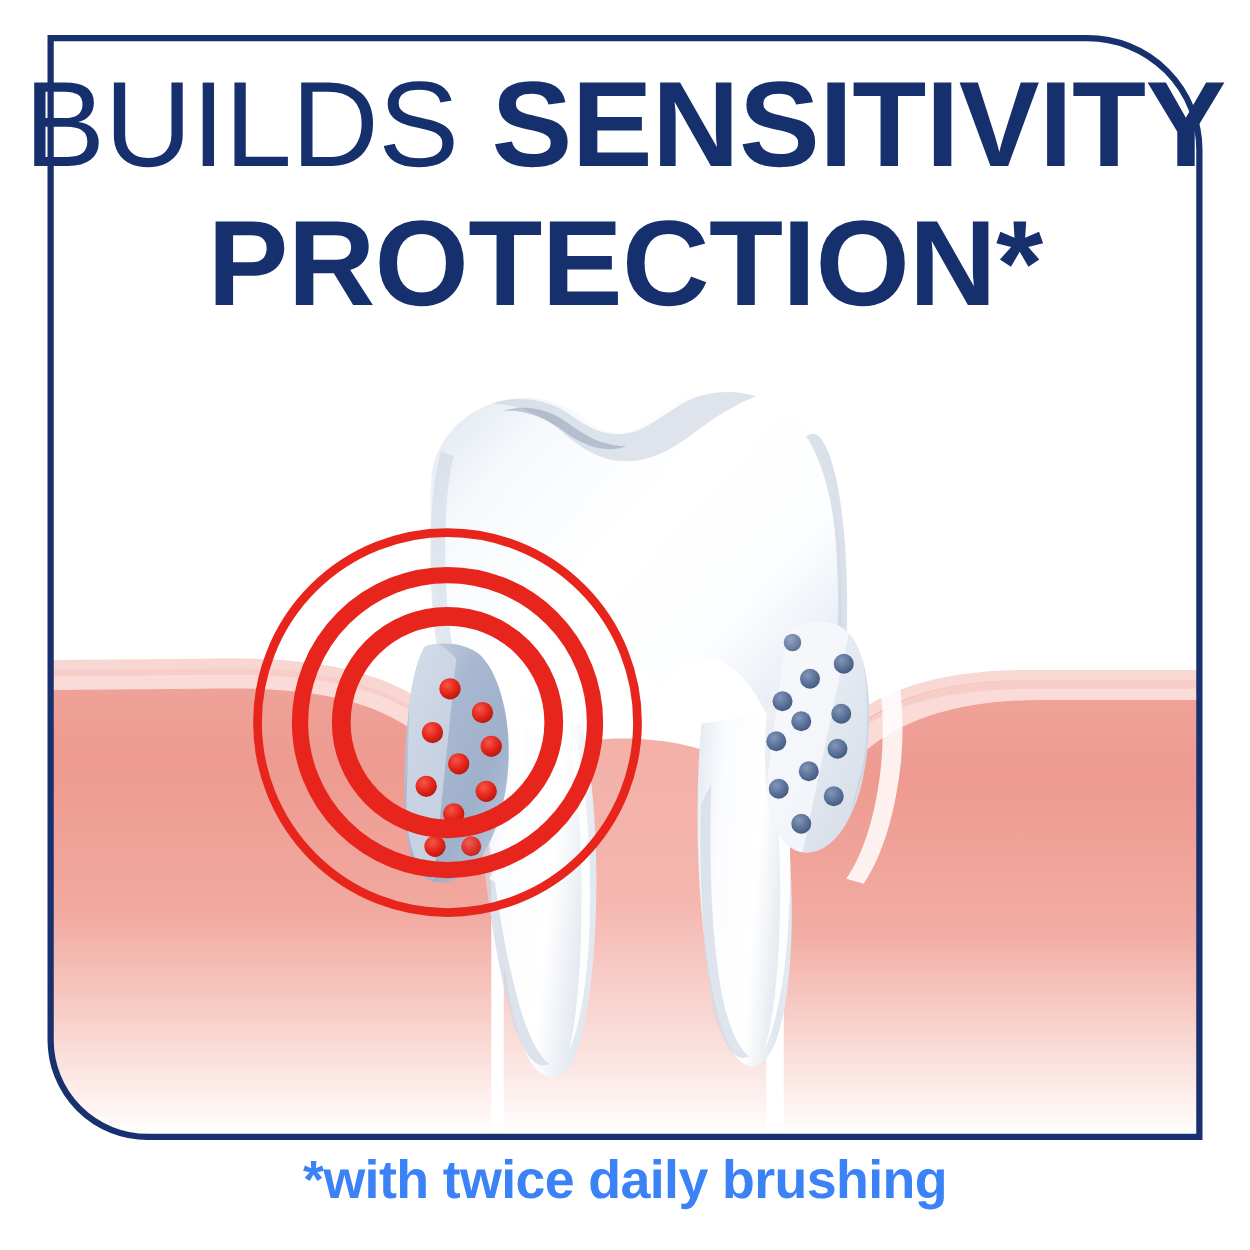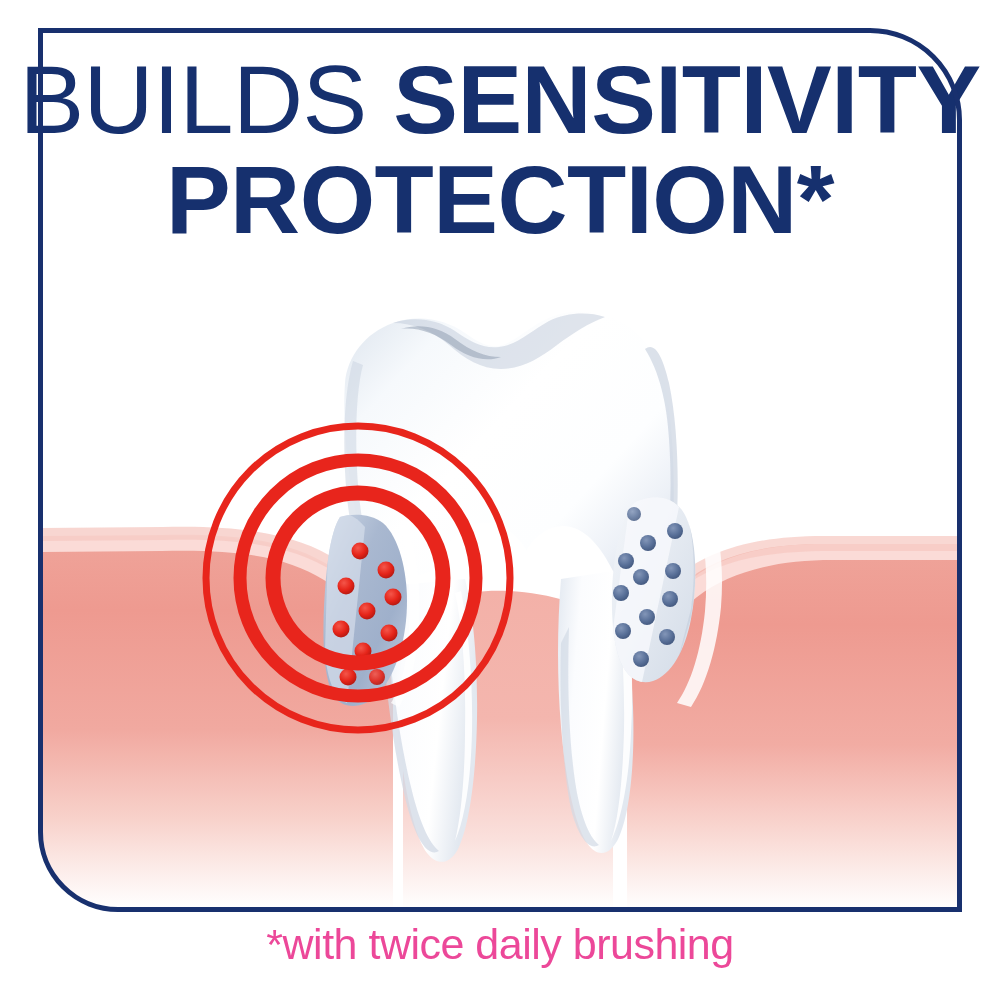--- a/index.html
+++ b/index.html
@@ -57,34 +57,34 @@
   }
   .hl-light {
     font-size: 97px;
     font-weight: 400;
   }
   .hl-bold {
     font-size: 97px;
     font-weight: 700;
   }
   .line2 {
-    margin-top: 5px;
+    margin-top: 16px;
     text-align: center;
   }
 
   
   .caption {
     position: absolute;
     left: 0;
     top: 920px;
     width: 1000px;
     text-align: center;
-    color: #ec4899;
+    color: #3b82f6;
     font-size: 43px;
-    font-weight: 400;
+    font-weight: 700;
     letter-spacing: -0.5px;
     z-index: 25;
   }
 
   
   .stage {
     position: absolute;
     left: 41px;
     top: 31px;
     width: 918px;

